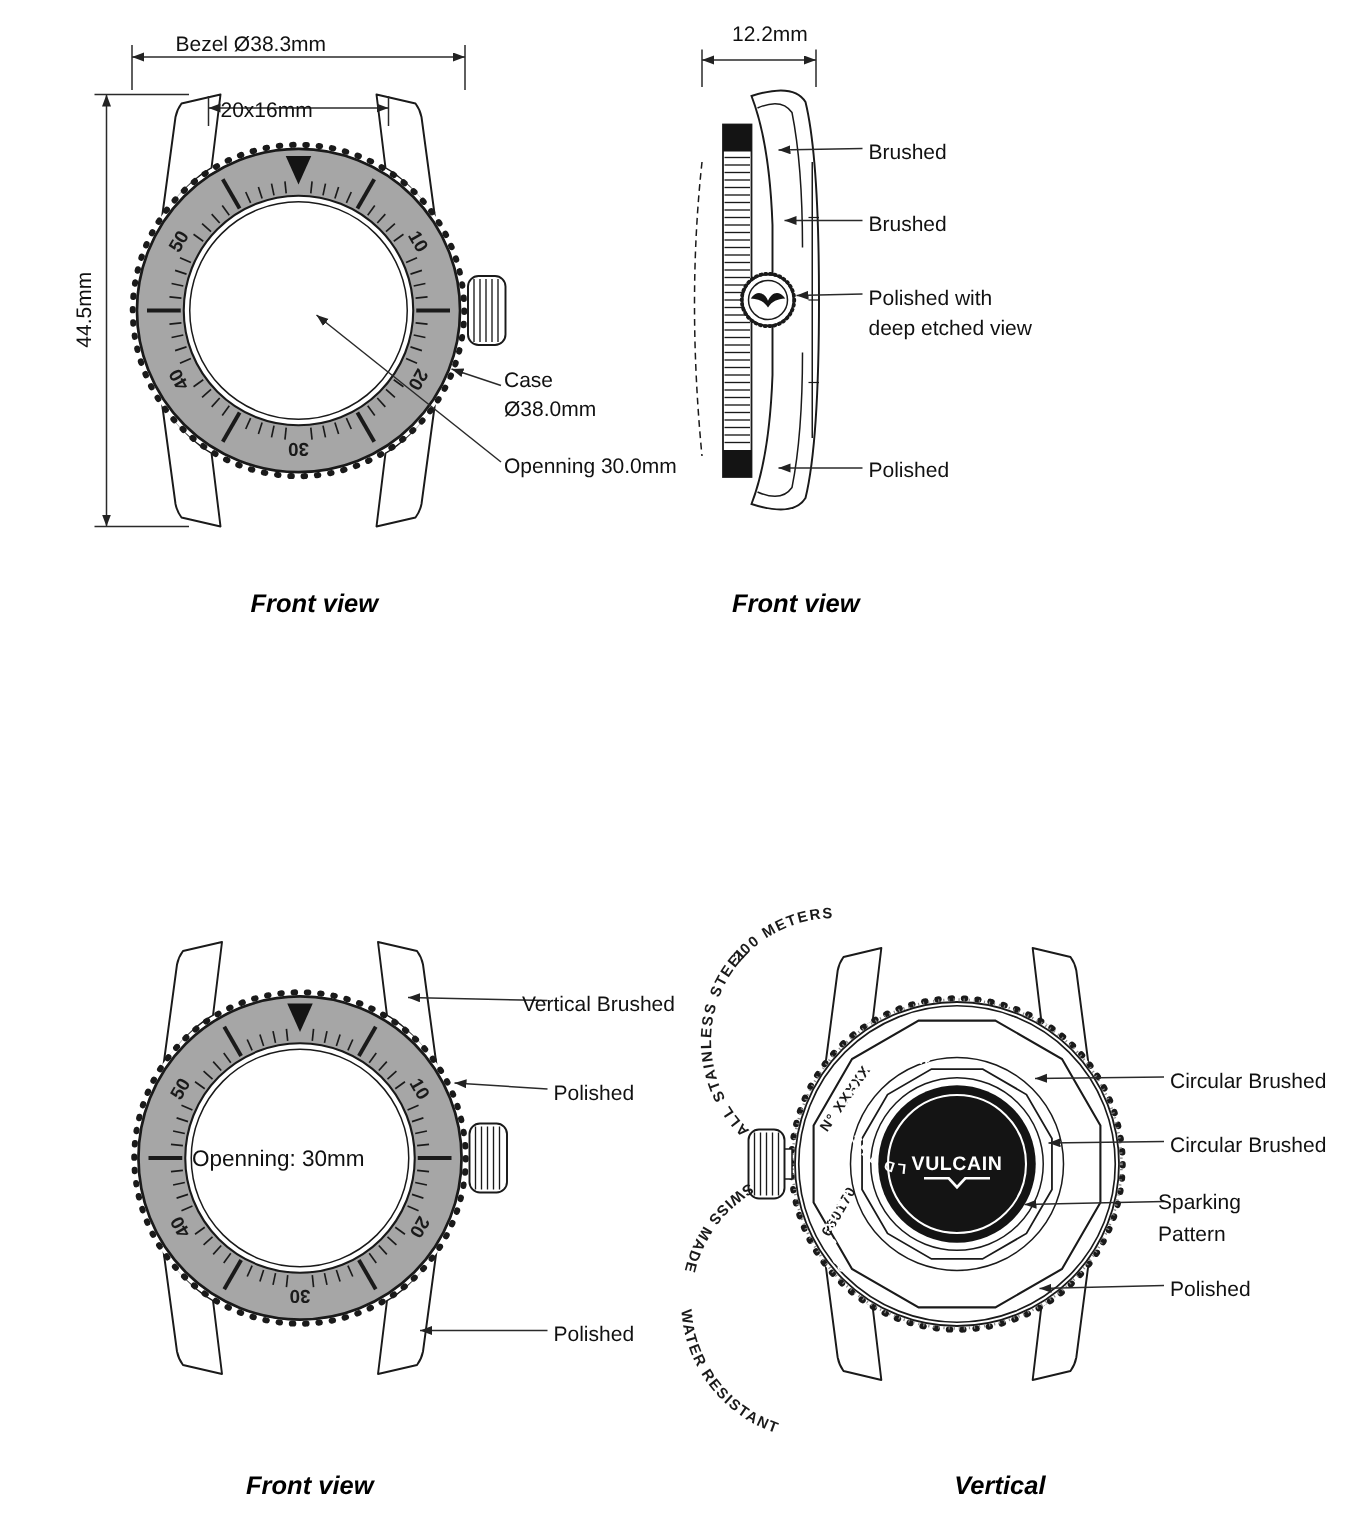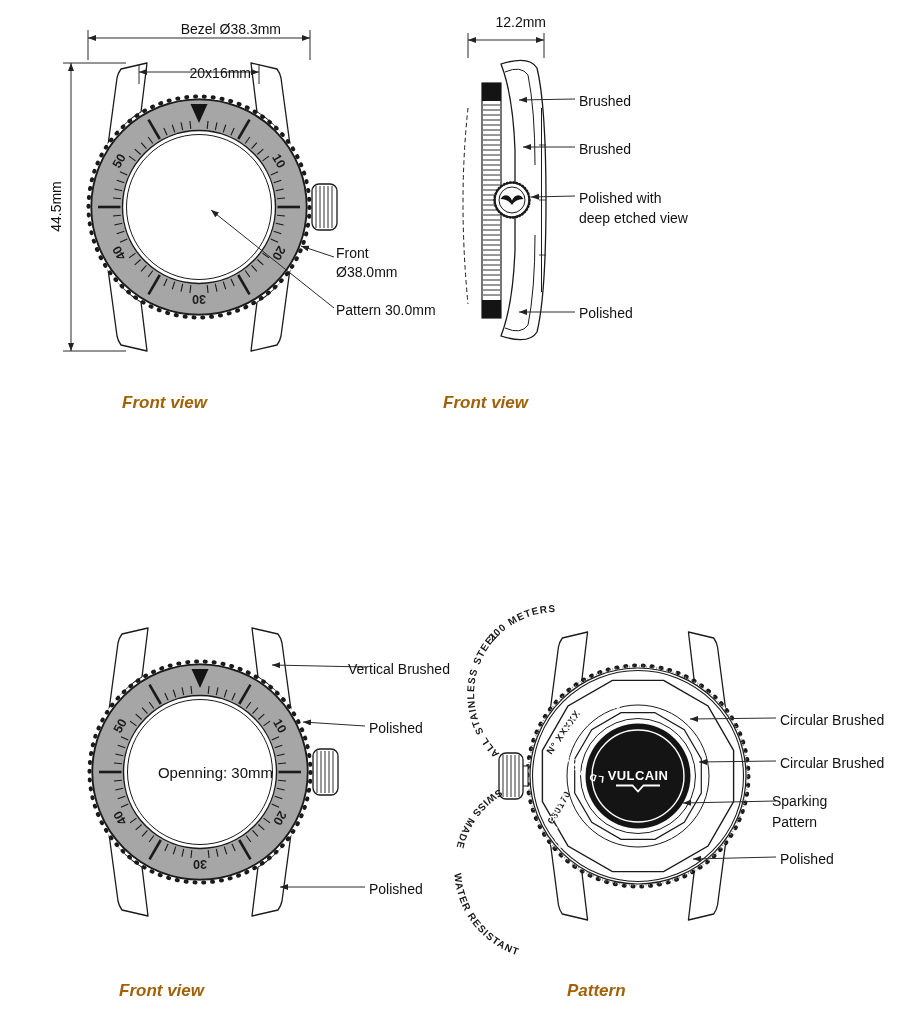--- a/index.html
+++ b/index.html
@@ -3,22 +3,22 @@
 <meta charset="utf-8">
 <style>
   html,body{margin:0;padding:0}
   body{
     width:909px;height:1024px;position:relative;background:#ffffff;
     font-family:"Liberation Sans",sans-serif;color:#111;overflow:hidden;
   }
   svg{position:absolute;overflow:visible}
   .lbl{position:absolute;font-size:14px;line-height:19px;color:#111;white-space:nowrap}
   .lbl.wrap{white-space:normal}
-  .lbl.ctr{text-align:right}
-  .cap{position:absolute;font-size:17px;font-weight:bold;font-style:italic;text-align:left;width:130px;color:#a16207}
+  .lbl.ctr{text-align:left}
+  .cap{position:absolute;font-size:17px;font-weight:bold;font-style:italic;text-align:right;width:130px;color:#000000}
   .rot90{transform:rotate(-90deg);transform-origin:center center;width:60px;text-align:center}
   
   .ring-t{font-size:10px;letter-spacing:1.1px;font-weight:600;fill:#1a1a1a;text-anchor:middle}
   .rad-t{font-size:9.5px;letter-spacing:0.8px;font-weight:600;fill:#1a1a1a;text-anchor:middle}
   .disc-t{font-size:9.5px;letter-spacing:1.2px;font-weight:700;fill:#ffffff;text-anchor:middle}
   .brand-t{font-size:13px;font-weight:700;letter-spacing:0.4px;fill:#ffffff;text-anchor:middle}
   .ann{stroke:#2a2a2a;stroke-width:1;fill:none}
 </style>
 </head>
 <body>
@@ -336,36 +336,36 @@
 
   <line class="ann" x1="776" y1="718" x2="690" y2="719" marker-end="url(#arr)"></line>
   <line class="ann" x1="776" y1="761" x2="699" y2="762" marker-end="url(#arr)"></line>
   <line class="ann" x1="776" y1="801" x2="683" y2="803" marker-end="url(#arr)"></line>
   <line class="ann" x1="776" y1="857" x2="693" y2="859" marker-end="url(#arr)"></line>
 </svg>
 
 <div class="lbl ctr" style="left:117px;top:20px;width:164px">Bezel Ø38.3mm</div>
 <div class="lbl ctr" style="left:147px;top:64px;width:104px">20x16mm</div>
 <div class="lbl rot90" style="left:26px;top:197px">44.5mm</div>
-<div class="lbl" style="left:336px;top:244px">Front</div>
+<div class="lbl" style="left:336px;top:244px">Case</div>
 <div class="lbl" style="left:336px;top:263px">Ø38.0mm</div>
-<div class="lbl" style="left:336px;top:301px">Pattern 30.0mm</div>
-
-<div class="lbl ctr" style="left:466px;top:13px;width:80px">12.2mm</div>
+<div class="lbl" style="left:336px;top:301px">Openning 30.0mm</div>
+
+<div class="lbl ctr" style="left:488px;top:13px;width:80px">12.2mm</div>
 <div class="lbl" style="left:579px;top:92px">Brushed</div>
 <div class="lbl" style="left:579px;top:140px">Brushed</div>
 <div class="lbl wrap" style="left:579px;top:188px;width:112px;line-height:20px">Polished with deep etched view</div>
 <div class="lbl" style="left:579px;top:304px">Polished</div>
 
-<div class="lbl ctr" style="left:103px;top:763px;width:170px;font-size:15px">Openning: 30mm</div>
+<div class="lbl ctr" style="left:128px;top:763px;width:170px;font-size:15px">Openning: 30mm</div>
 <div class="lbl" style="left:348px;top:660px">Vertical Brushed</div>
 <div class="lbl" style="left:369px;top:719px">Polished</div>
 <div class="lbl" style="left:369px;top:880px">Polished</div>
 
 <div class="lbl" style="left:780px;top:711px">Circular Brushed</div>
 <div class="lbl" style="left:780px;top:754px">Circular Brushed</div>
 <div class="lbl wrap" style="left:772px;top:791px;width:80px;line-height:21px">Sparking Pattern</div>
 <div class="lbl" style="left:780px;top:850px">Polished</div>
 
 <div class="cap" style="left:122px;top:393px">Front view</div>
 <div class="cap" style="left:443px;top:393px">Front view</div>
 <div class="cap" style="left:119px;top:981px">Front view</div>
-<div class="cap" style="left:567px;top:981px">Pattern</div>
+<div class="cap" style="left:567px;top:981px">Vertical</div>
 
 </body></html>

